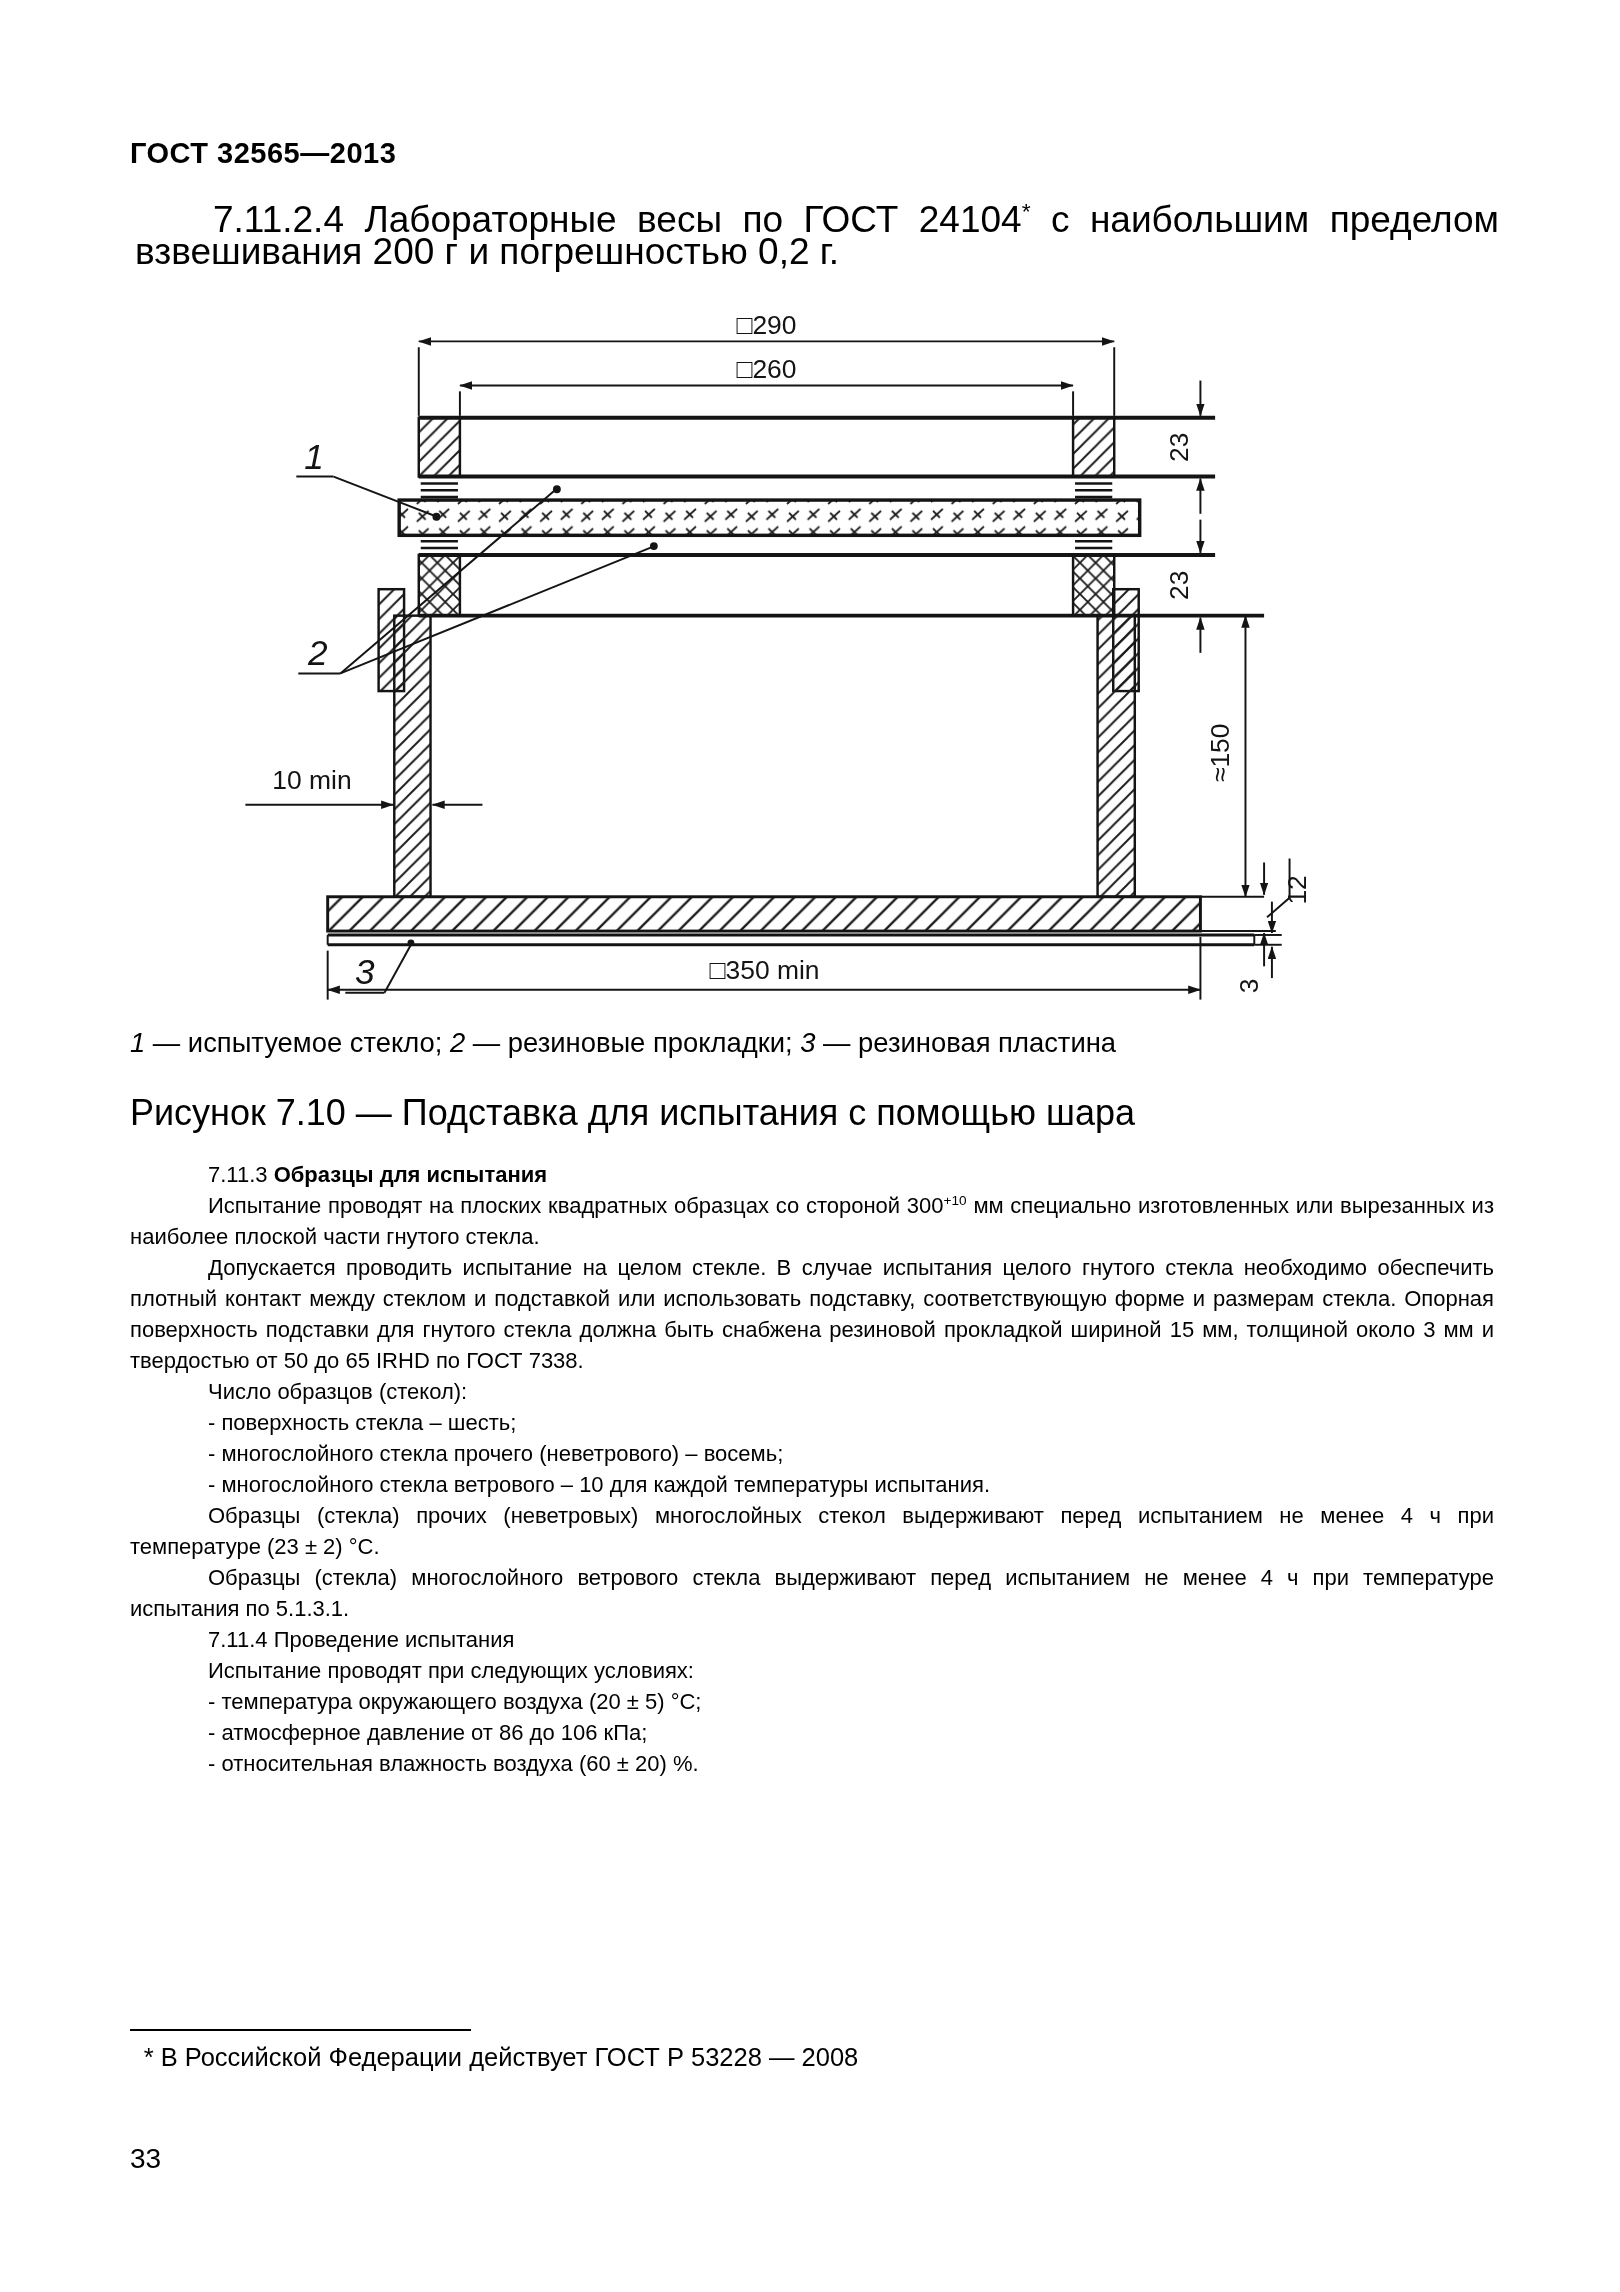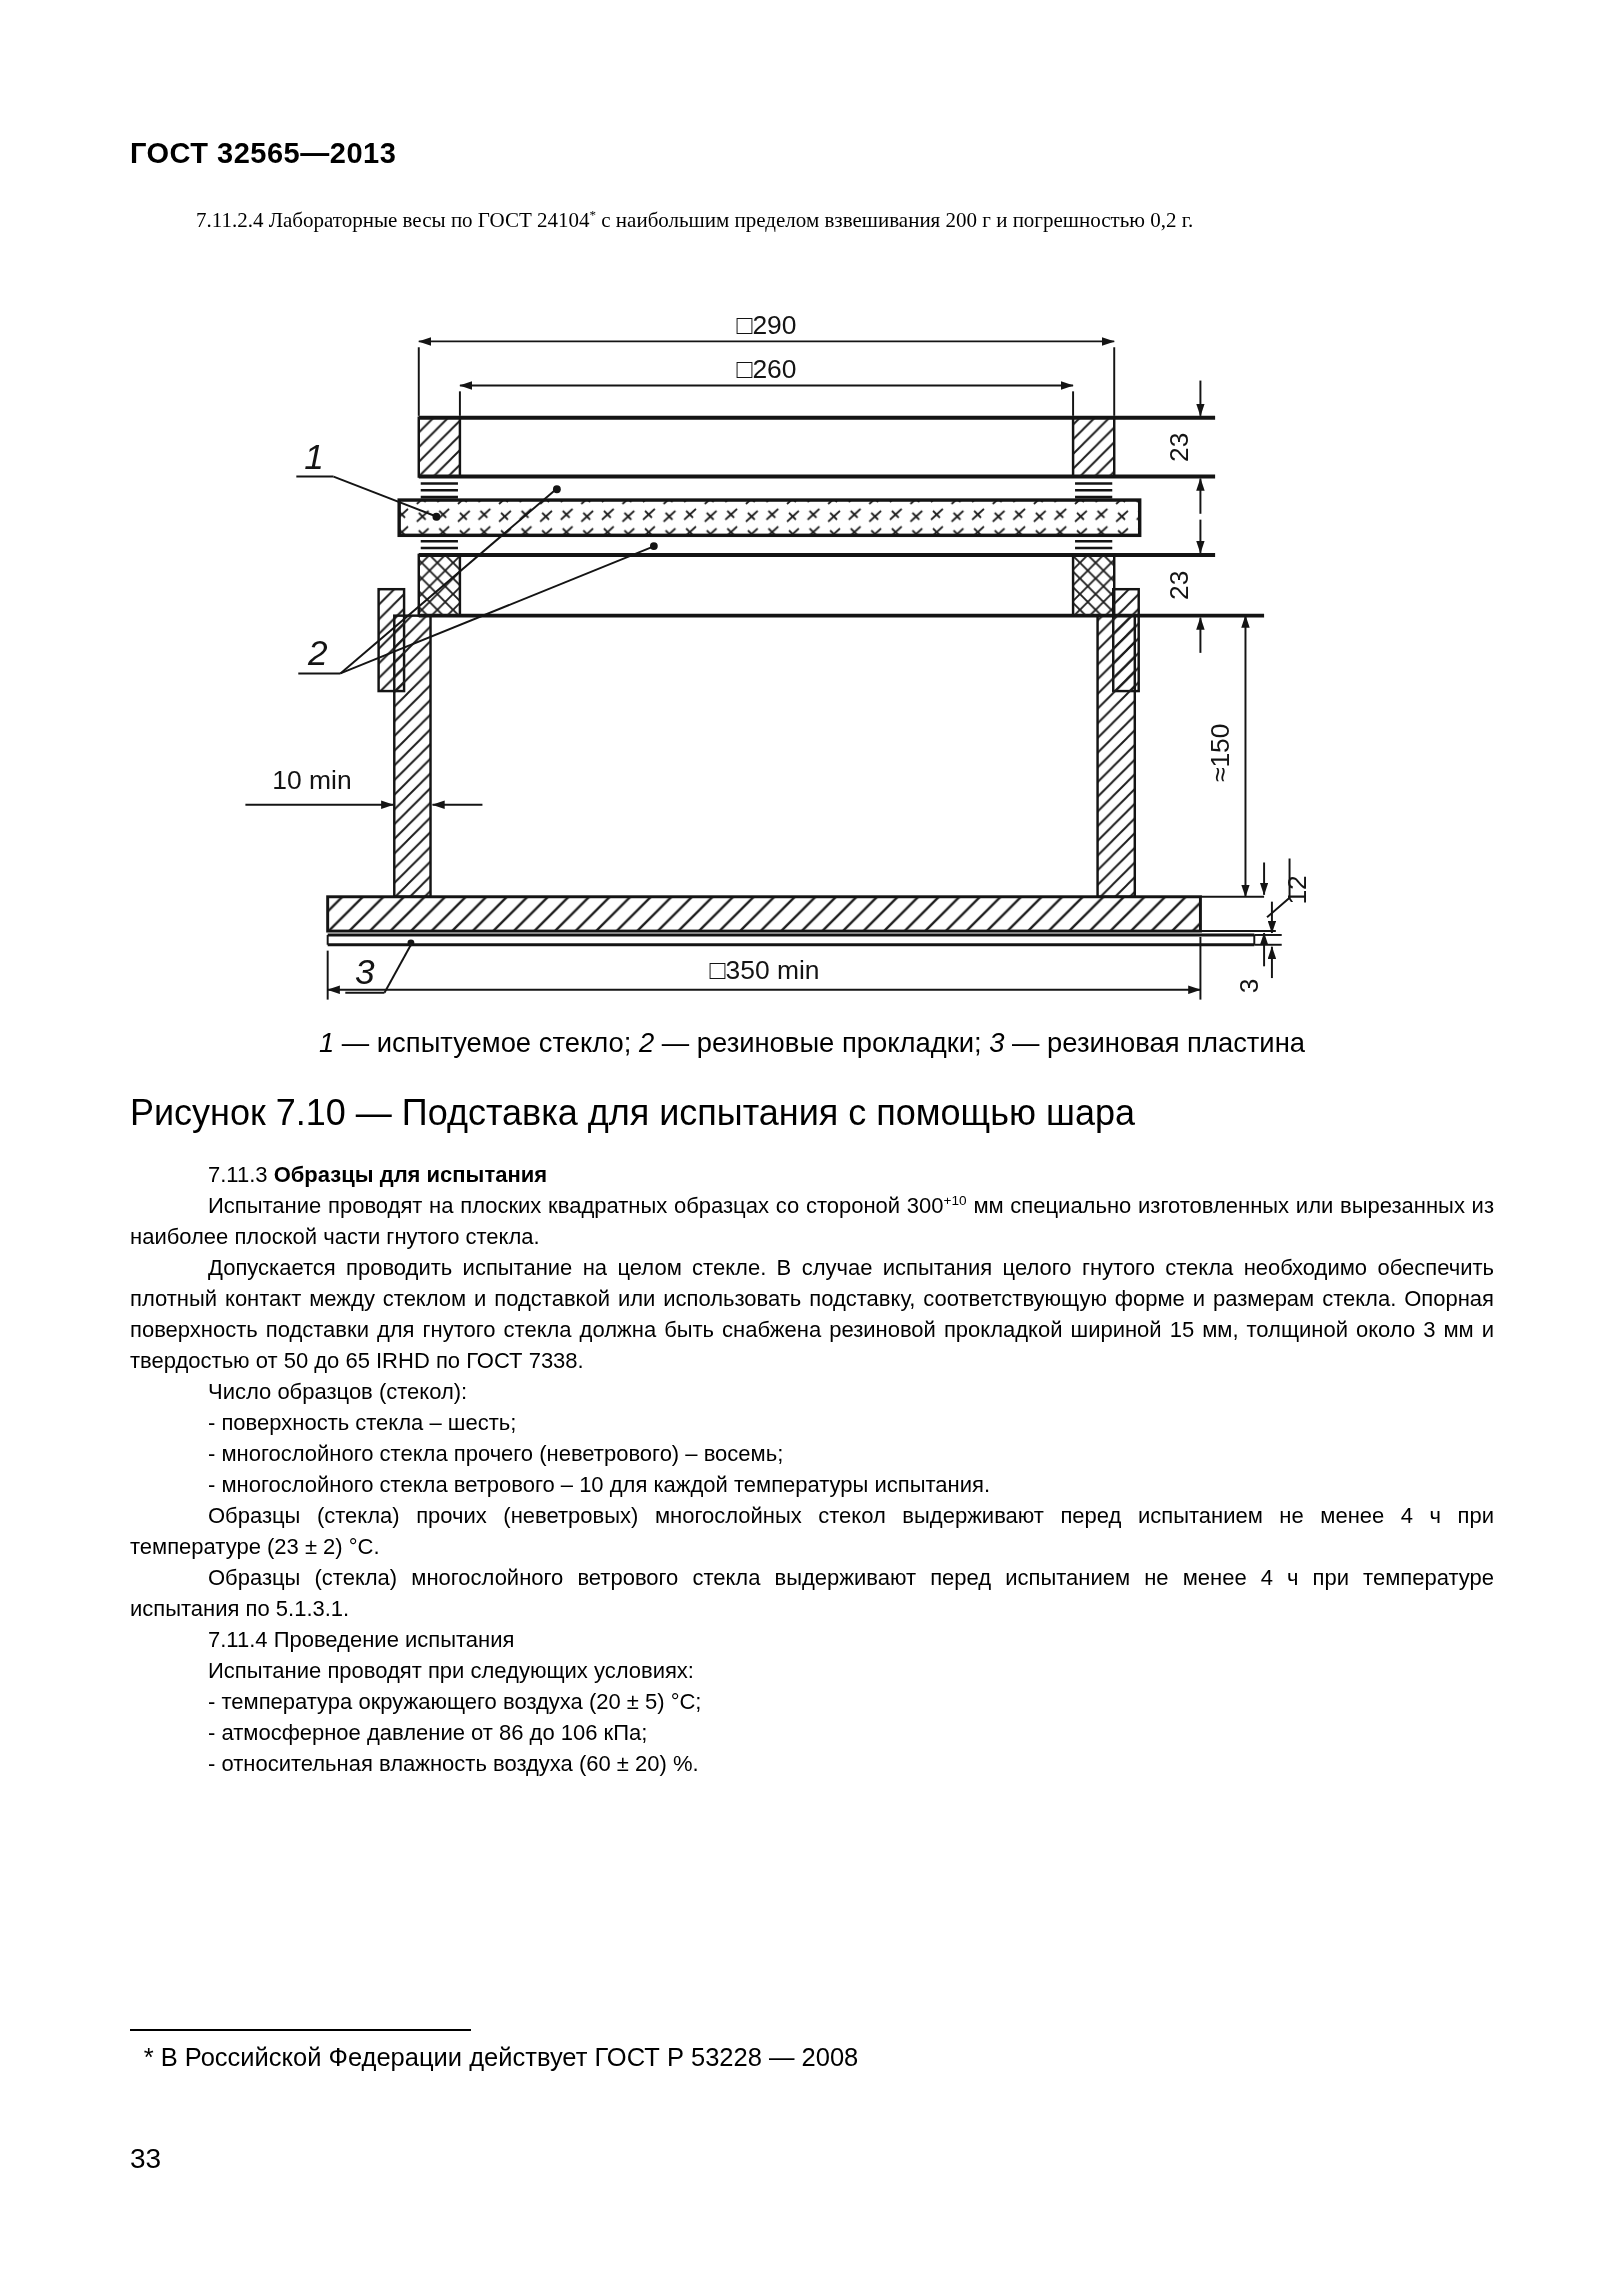--- a/index.html
+++ b/index.html
@@ -1,25 +1,25 @@
 <!DOCTYPE html>
 <html><head>
 <meta charset="utf-8">
 <style>
   html,body{margin:0;padding:0;background:#9a9a9a;}
   .page{
     position:relative;width:1620px;height:2293px;margin:0 auto;background:#ffffff;
     font-family:"Liberation Sans","DejaVu Sans",sans-serif;color:#000;overflow:hidden;
   }
   .doc-header{position:absolute;left:130px;top:137px;font-size:29px;font-weight:bold;letter-spacing:0.5px;}
-  .intro{position:absolute;left:118px;top:204px;width:1364px;font-size:21px;line-height:32px;text-align:justify;font-family:Liberation Serif, serif;}
+  .intro{position:absolute;left:135px;top:204px;width:1364px;font-size:37px;line-height:32px;text-align:justify;}
   .intro p,.bodytext p{margin:0;text-indent:78px;}
   sup{font-size:62%;vertical-align:super;line-height:0;}
   .figure-wrap{position:absolute;left:186px;top:312px;width:1304px;height:717px;}
-  .fig-caption{position:absolute;left:130px;top:1027px;width:1364px;text-align:center;font-size:27.4px;}
+  .fig-caption{position:absolute;left:130px;top:1027px;width:1364px;text-align:left;font-size:27.4px;}
   .fig-caption .pn{font-style:italic;}
   .fig-title{position:absolute;left:130px;top:1092px;width:1364px;text-align:left;font-size:36px;}
   .bodytext{position:absolute;left:130px;top:1159px;width:1364px;font-size:22px;line-height:31px;text-align:justify;}
   .bold{font-weight:bold;}
   .footnote-rule{position:absolute;left:130px;top:2029px;width:341px;height:0;border-top:2.9px solid #000;}
   .footnote{position:absolute;left:130px;top:2043px;width:1364px;font-size:25.5px;text-indent:13.7px;}
   .page-number{position:absolute;left:130px;top:2143px;font-size:28px;}
   svg text{fill:#141414;font-family:"Liberation Sans","DejaVu Sans",sans-serif;}
   .dim-t{font-size:27px;}
   .part-lbl{font-size:36px;font-style:italic;}

